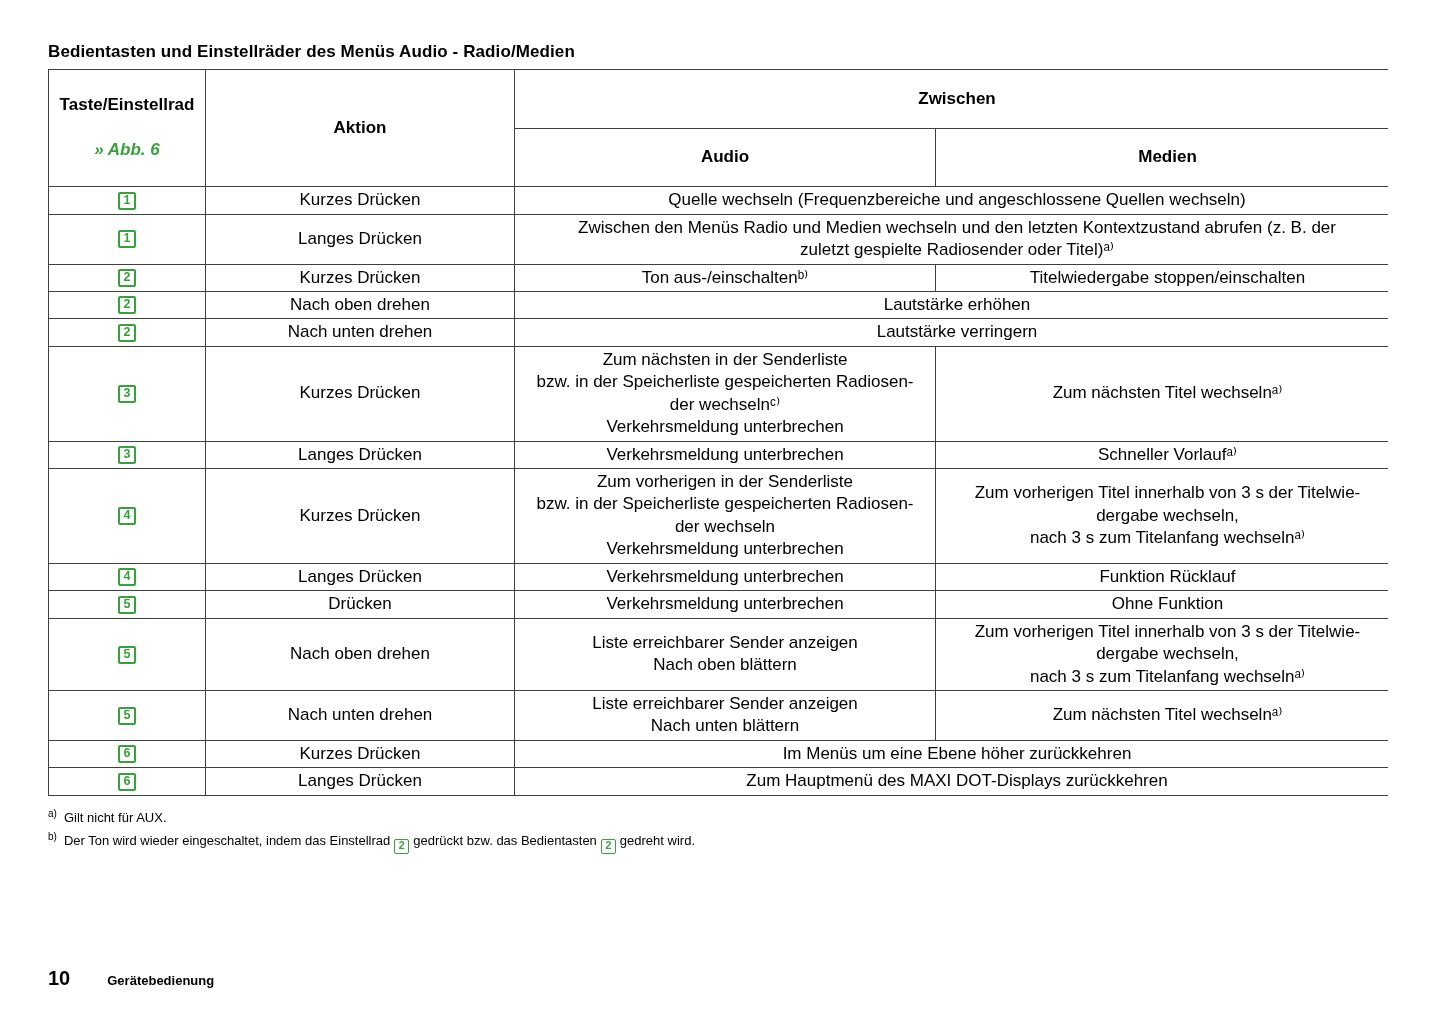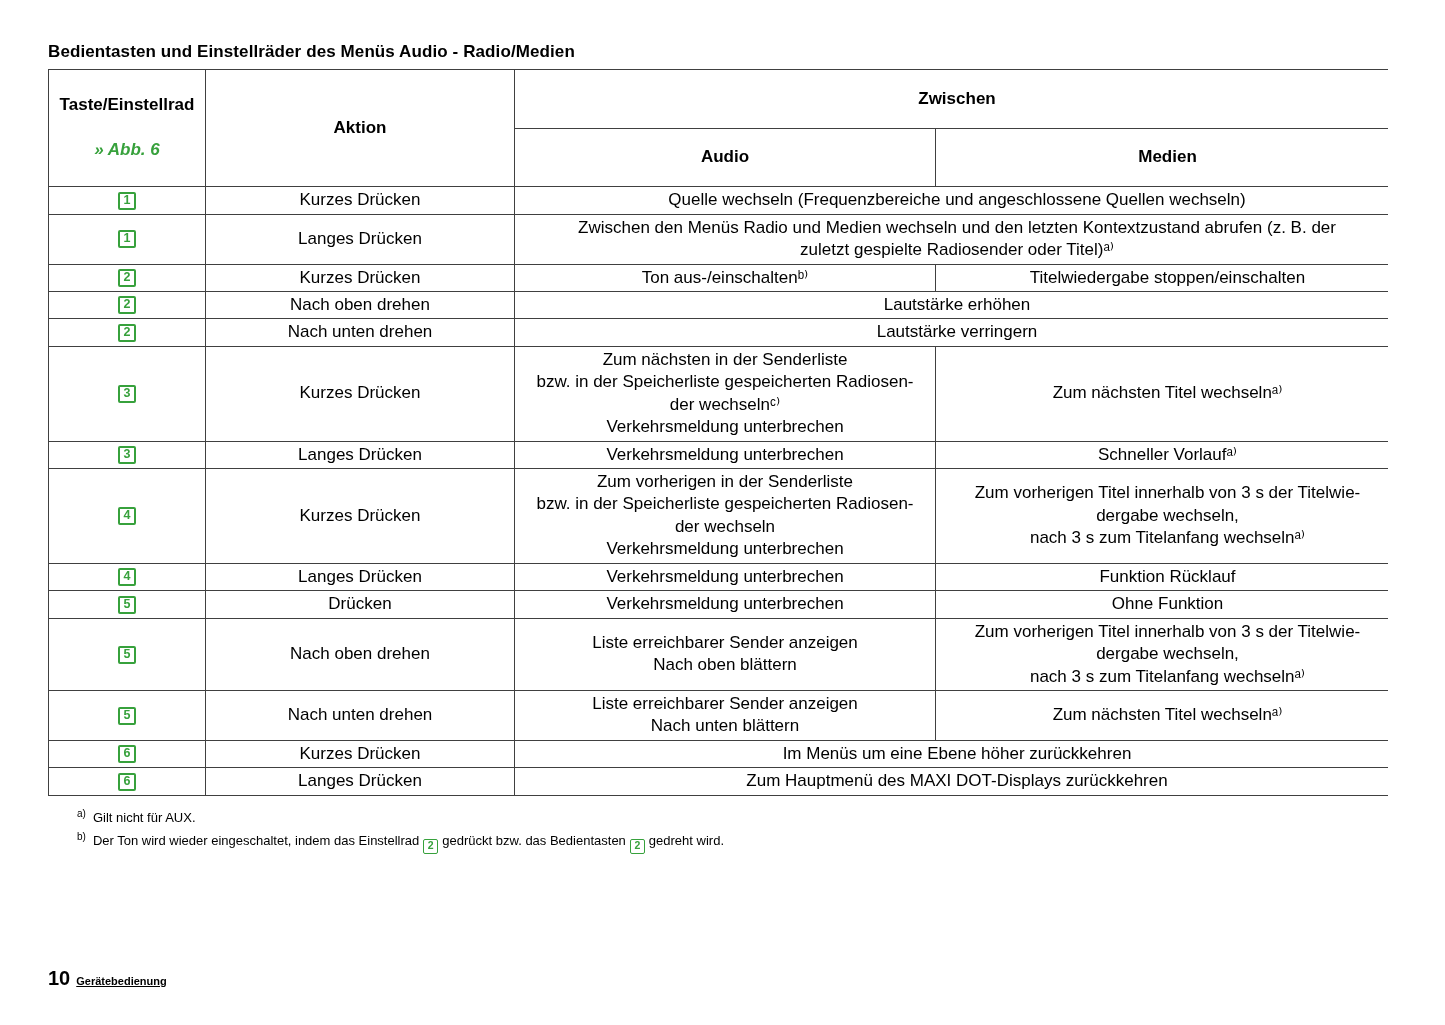--- a/index.html
+++ b/index.html
@@ -54,38 +54,37 @@
     line-height: 11px;
     border-width: 1.5px;
     font-size: 10.5px;
     margin: 0 4px;
     vertical-align: -3px;
   }
   .footnotes {
     margin-top: 12px;
     font-size: 13px;
     line-height: 1.25;
-    margin-left: 29px;
   }
   .fn { margin-bottom: 5px; }
   .fn-marker {
     vertical-align: super;
     font-size: 10px;
     margin-right: 7px;
   }
   .footer {
     position: absolute;
     left: 48px;
     top: 967px;
     display: flex;
     align-items: baseline;
-    gap: 6px;
+    gap: 37px;
   }
   .footer .pagenum { font-size: 20px; font-weight: bold; }
-  .footer .section { font-size: 11px; font-weight: bold; text-decoration: underline; }
+  .footer .section { font-size: 13px; font-weight: bold; }
 </style>
 </head>
 <body>
 
 <div class="page">
 
   <div class="title">Bedientasten und Einstellräder des Menüs Audio - Radio/Medien</div>
 
   <table class="main">
     <colgroup>

